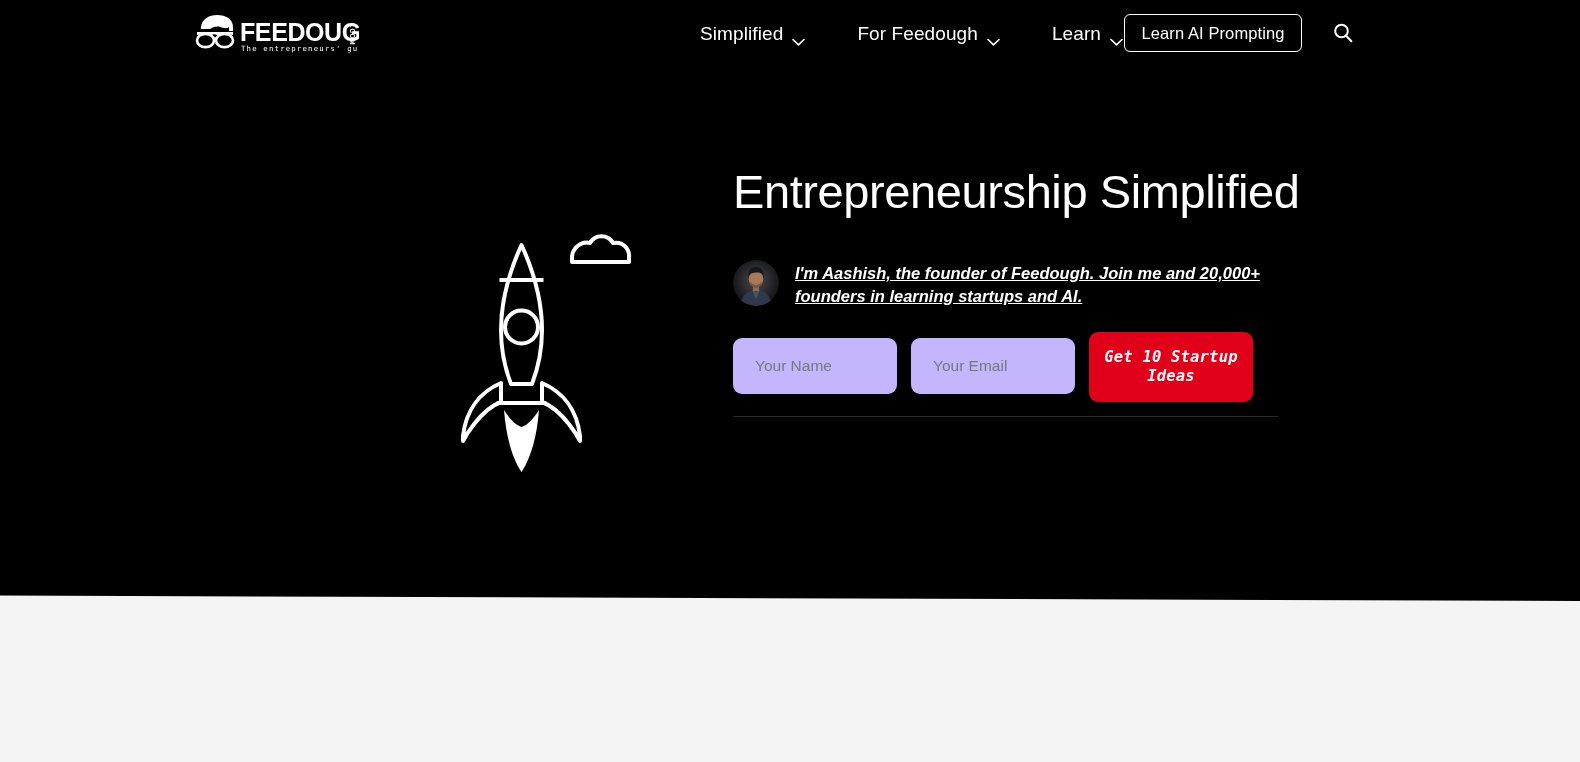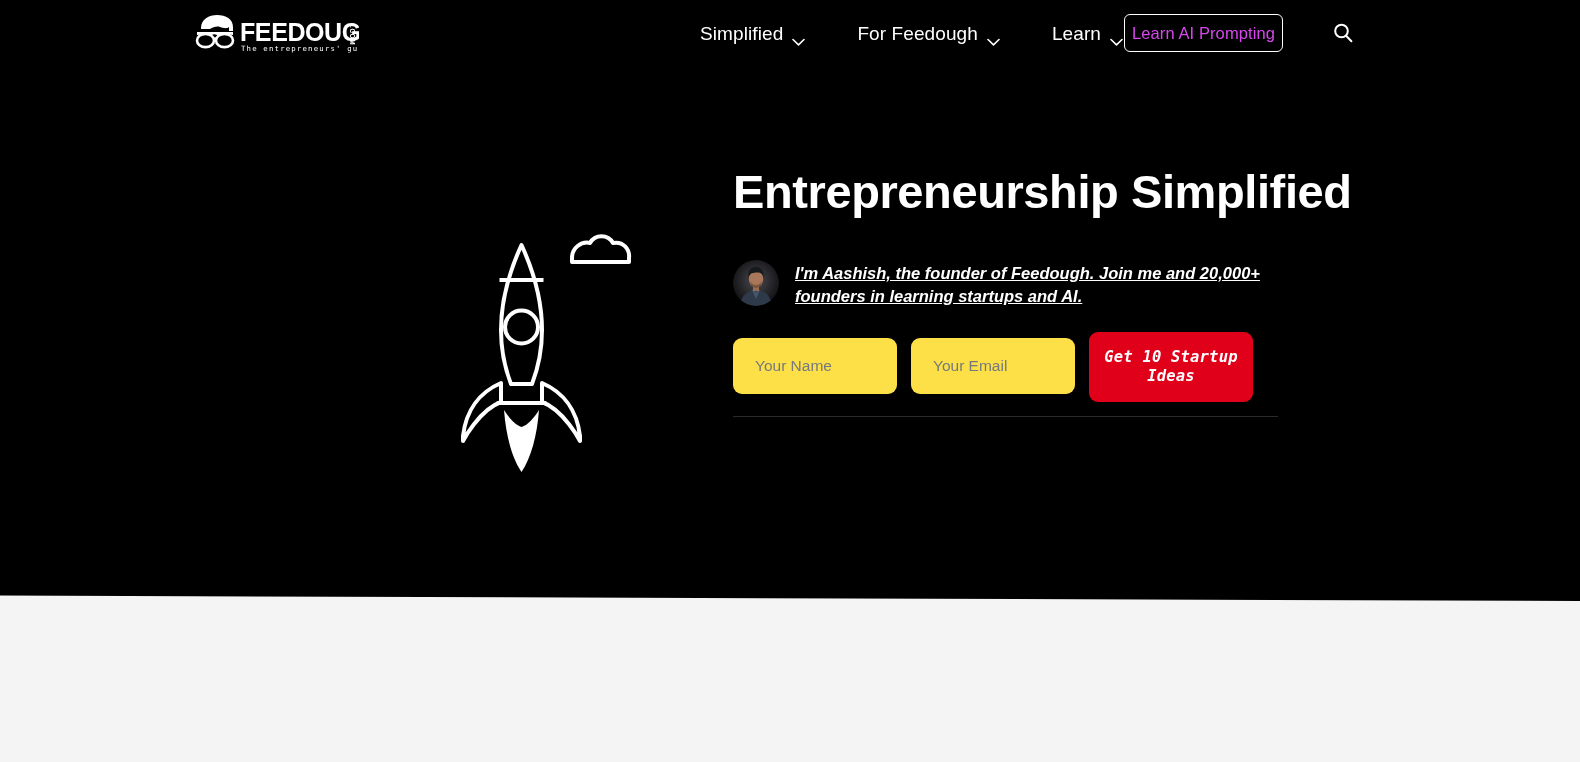--- a/index.html
+++ b/index.html
@@ -80,26 +80,26 @@
     height: 8px;
     display: inline-block;
     position: relative;
     top: 1px;
   }
 
   .btn-ai {
     position: absolute;
     left: 1124px;
     top: 14px;
-    width: 159px;
+    width: 178px;
     height: 38px;
     border: 1px solid #ffffff;
     border-radius: 6px;
     background: transparent;
-    color: #d946ef;
+    color: #ffffff;
     font-family: "Liberation Sans", sans-serif;
     font-size: 16.5px;
     letter-spacing: .1px;
     cursor: pointer;
     display: flex;
     align-items: center;
     justify-content: center;
     white-space: nowrap;
   }
 
@@ -139,21 +139,21 @@
   .hero-copy {
     position: absolute;
     left: 733px;
     top: 100px;
     width: 560px;
   }
 
   .headline {
     color: #ffffff;
     font-size: 47px;
-    font-weight: 700;
+    font-weight: 400;
     line-height: 1.12;
     letter-spacing: -0.4px;
     white-space: nowrap;
   }
   .headline-red {
     color: #d6000f;
     font-size: 47px;
     font-weight: 400;
     line-height: 1.12;
     letter-spacing: -0.4px;
@@ -195,21 +195,21 @@
     align-items: stretch;
     gap: 14px;
     margin-top: 30px;
   }
   .field {
     width: 164px;
     height: 56px;
     border-radius: 9px;
     border: none;
     outline: none;
-    background: #fde047;
+    background: #c4b5fd;
     padding: 0 22px;
     font-family: "Liberation Sans", sans-serif;
     font-size: 15.5px;
     color: #333;
   }
   .field::placeholder { color: #75797d; }
 
   .cta {
     width: 164px;
     height: 70px;

